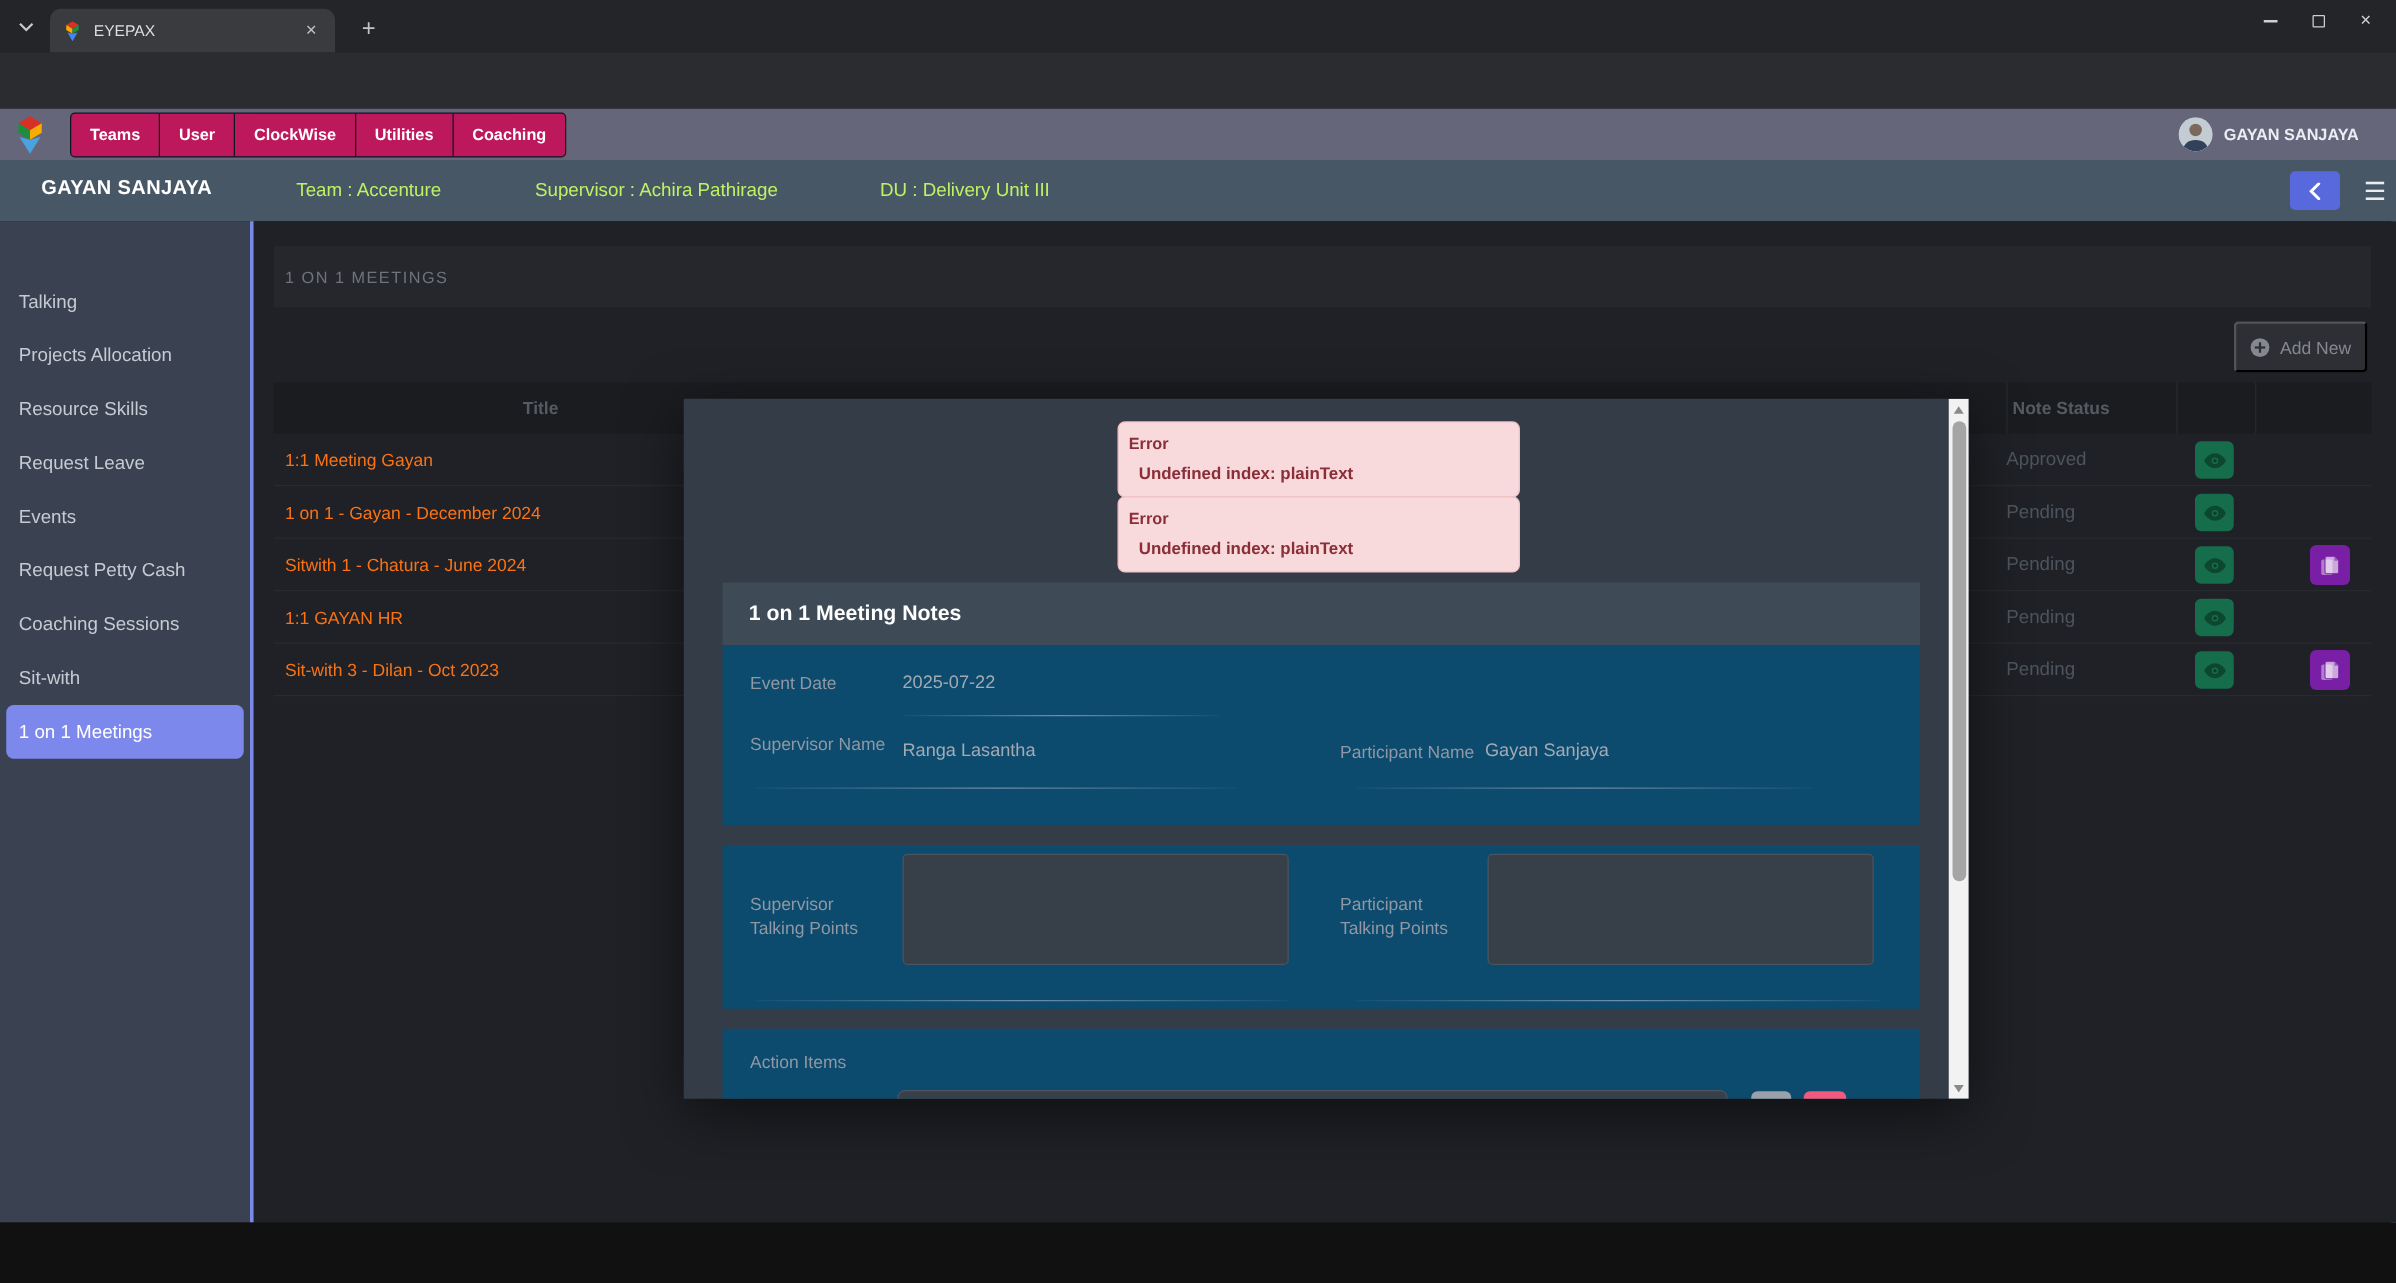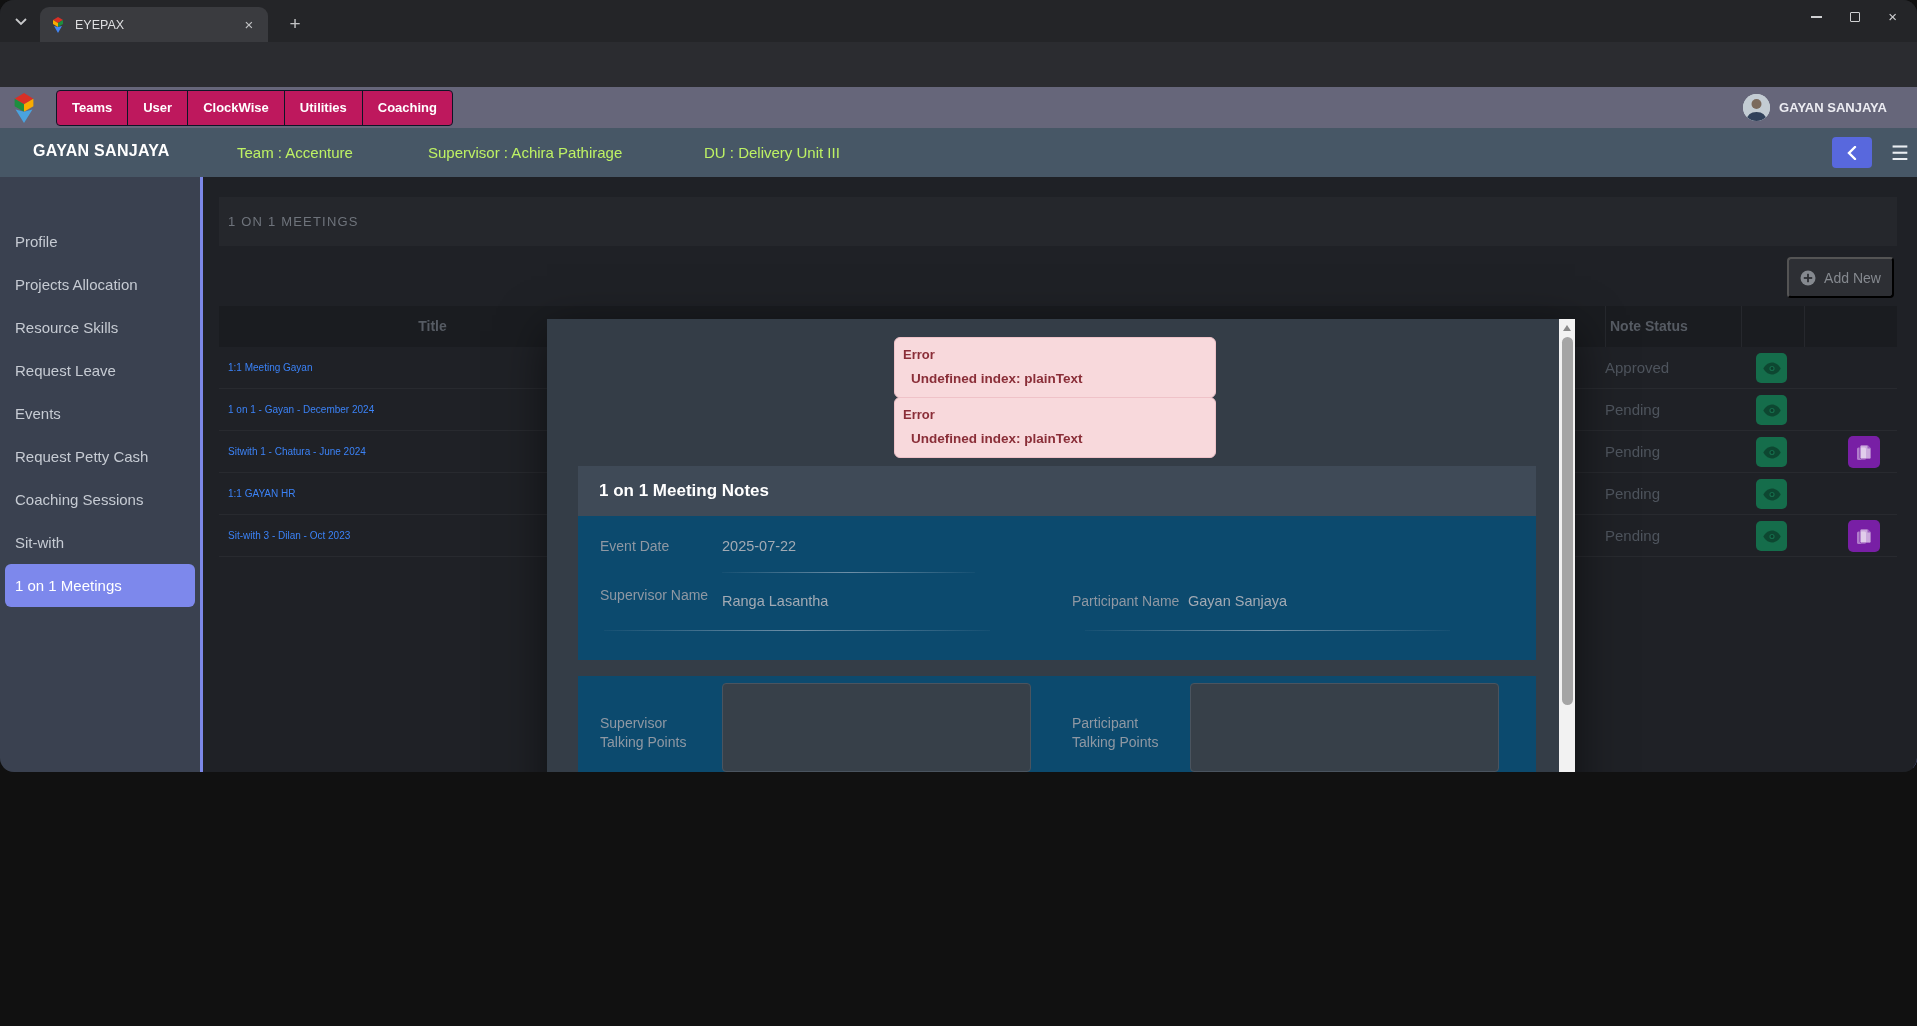--- a/index.html
+++ b/index.html
@@ -1,18 +1,18 @@
 <!DOCTYPE html>
 <html><head>
 <meta charset="utf-8">
 <style>
   * { margin:0; padding:0; box-sizing:border-box; }
   html,body { background:#111; }
   body { font-family:"Liberation Sans", sans-serif; }
-  #screen { position:relative; width:1917px; height:772px; overflow:hidden; background:#1f2126;border-radius:14px; }
+  #screen { position:relative; width:1917px; height:978px; overflow:hidden; background:#1f2126; }
 
   
   .tabstrip { position:absolute; left:0; top:0; width:100%; height:42px; background:#242528; }
   .tab-search { position:absolute; left:8px; top:9px; width:26px; height:26px; border-radius:6px; display:flex; align-items:center; justify-content:center; color:#c8c9cb; }
   .tab { position:absolute; left:40px; top:7px; width:228px; height:35px; background:#3a3b3f; border-radius:9px 9px 0 0; display:flex; align-items:center; padding:0 10px; }
   .tab-title { color:#dedfe1; font-size:12.5px; margin-left:9px; flex:1; }
   .tab-close { color:#c2c3c5; font-size:15px; width:18px; height:18px; line-height:17px; text-align:center; border-radius:50%; }
   .newtab-btn { position:absolute; left:282px; top:11px; color:#c2c3c5; font-size:19px; width:26px; height:26px; text-align:center; line-height:25px; border-radius:50%; }
   .win-controls { position:absolute; right:8px; top:0; height:34px; display:flex; align-items:center; gap:28px; color:#cfd0d2; padding-right:12px; }
   .win-min { width:11px; height:1.5px; background:#cfd0d2; }
@@ -56,21 +56,21 @@
   .content { position:absolute; left:203px; top:177px; width:1714px; height:849px; background:#1f2126; }
   .page-heading { position:absolute; left:16px; top:20px; width:1678px; height:49px; background:#25272c; color:#6f747c; font-size:13px; letter-spacing:1.2px; line-height:49px; padding-left:9px; }
   .addnew-btn { position:absolute; left:1584px; top:80px; width:107px; height:41px; background:#2d2f34; border-radius:4px; color:#85898f; font-size:14px; display:flex; align-items:center; justify-content:center; gap:8px; }
   .tbl-header { position:absolute; left:16px; top:129px; width:1678px; height:41px; background:#1a1c20; color:#565b63; font-size:14px; font-weight:bold; }
   .th-title { position:absolute; left:0; top:0; width:427px; height:41px; text-align:center; line-height:41px; }
   .th-status { position:absolute; left:1386px; top:0; width:136px; height:41px; line-height:41px; border-left:1px solid #26282d; padding-left:4px; }
   .th-blank1 { position:absolute; left:1522px; top:0; width:63px; height:41px; border-left:1px solid #26282d; }
   .th-blank2 { position:absolute; left:1585px; top:0; width:93px; height:41px; border-left:1px solid #26282d; }
   .tbl-rows { position:absolute; left:16px; top:170px; width:1678px; }
   .tbl-row { position:relative; height:42px; border-bottom:1px solid #282a2f; }
-  .cell-title { position:absolute; left:9px; top:0; line-height:42px; color:#3b82f6; font-size:10px; white-space:nowrap; }
+  .cell-title { position:absolute; left:9px; top:0; line-height:42px; color:#f97316; font-size:14px; white-space:nowrap; }
   .cell-status { position:absolute; left:1386px; top:0; line-height:42px; color:#4e545d; font-size:15px; }
   .eye-btn { position:absolute; left:1537px; top:6px; width:31px; height:30px; background:#156d4b; border:none; border-radius:5px; display:flex; align-items:center; justify-content:center; }
   .copy-btn { position:absolute; left:1629px; top:5px; width:32px; height:32px; background:#781fa5; border:none; border-radius:5px; display:flex; align-items:center; justify-content:center; }
 
   
   .modal { position:absolute; left:547px; top:319px; width:1028px; height:560px; background:#343d47; box-shadow:0 12px 45px rgba(0,0,0,.55); overflow:hidden; }
   .alert-stack { position:absolute; left:347px; top:18px; width:322px; }
   .alert { background:#f8d9dc; border:1px solid #efc2c8; border-radius:6px; height:61px; padding:9px 10px 0 8px; color:#8a2e38; }
   .alert .a-title { font-size:13px; font-weight:bold; }
   .alert .a-msg { font-size:13.5px; font-weight:bold; margin-top:9px; padding-left:8px; }
@@ -187,21 +187,21 @@
     <span class="info-item" style="left:704px;">DU : Delivery Unit III</span>
     <span class="collapse-btn">
       <svg width="10" height="14" viewBox="0 0 10 14">
           <path d="M8 1L2 7l6 6" fill="none" stroke="#fff" stroke-width="2.4" stroke-linecap="round"></path>
         </svg>
     </span>
     <span class="hamburger">☰</span>
   </div>
 
   <div class="sidebar" id="side-menu">
-      <div class="side-item">Profile</div>
+      <div class="side-item">Talking</div>
       <div class="side-item">Projects Allocation</div>
       <div class="side-item">Resource Skills</div>
       <div class="side-item">Request Leave</div>
       <div class="side-item">Events</div>
       <div class="side-item">Request Petty Cash</div>
       <div class="side-item">Coaching Sessions</div>
       <div class="side-item">Sit-with</div>
       <div class="side-item active">1 on 1 Meetings</div>
     </div>
   <div class="side-sep"></div>

